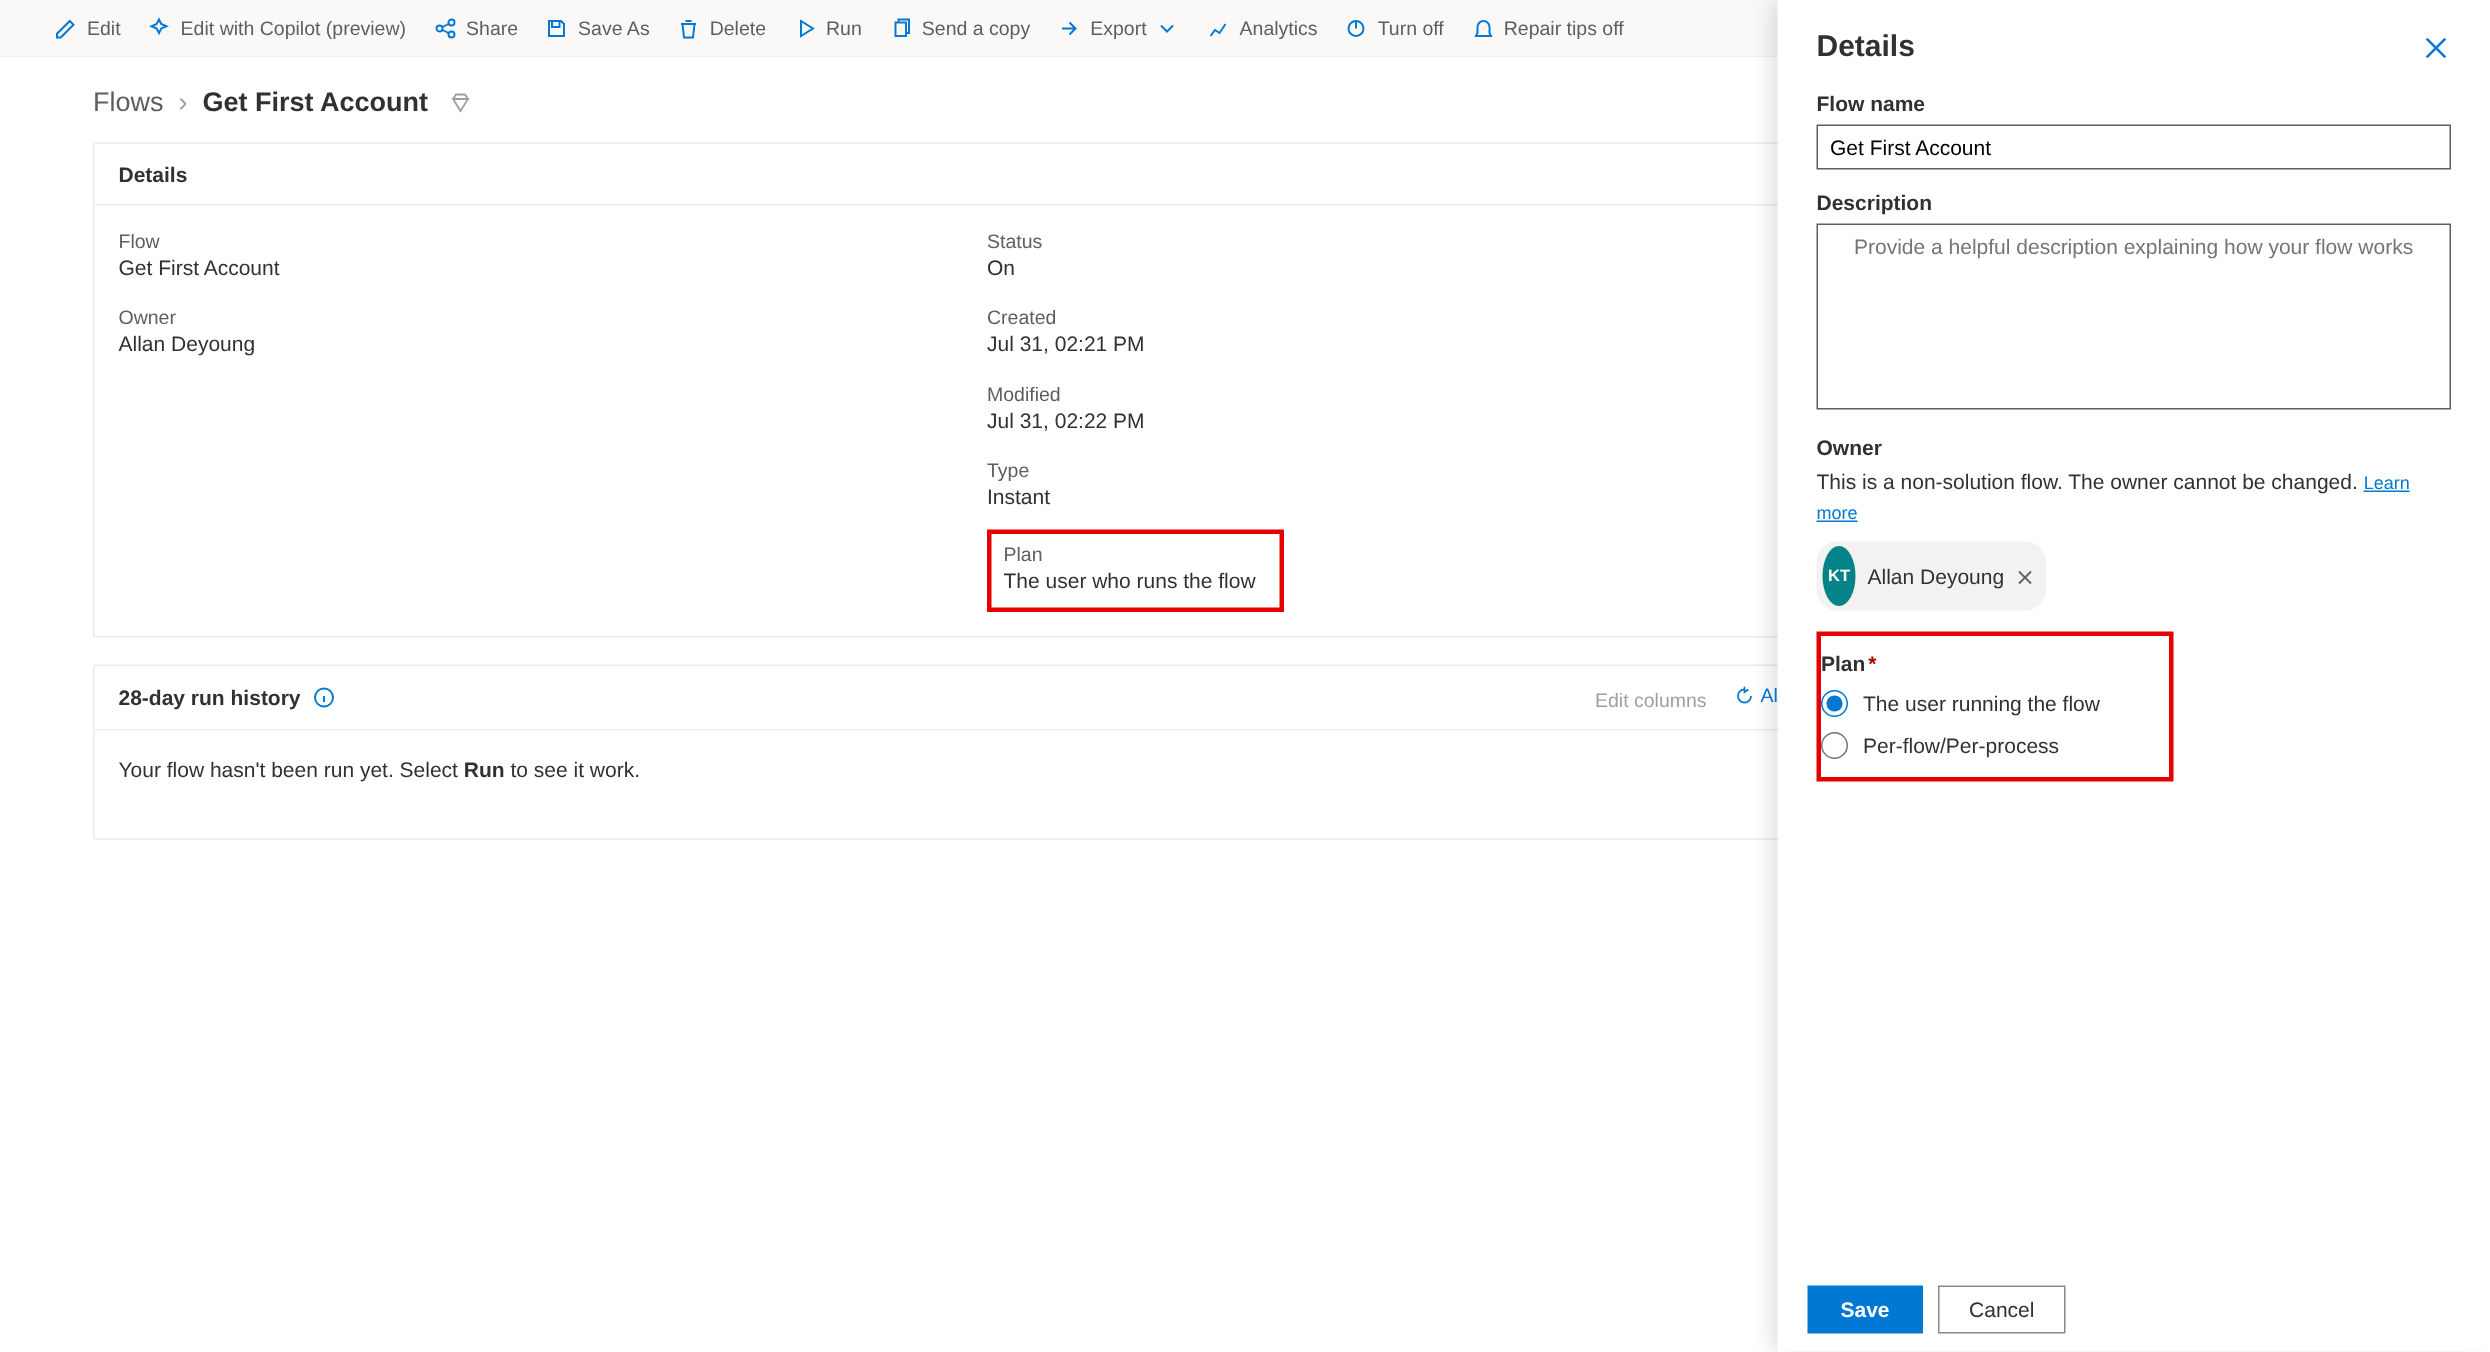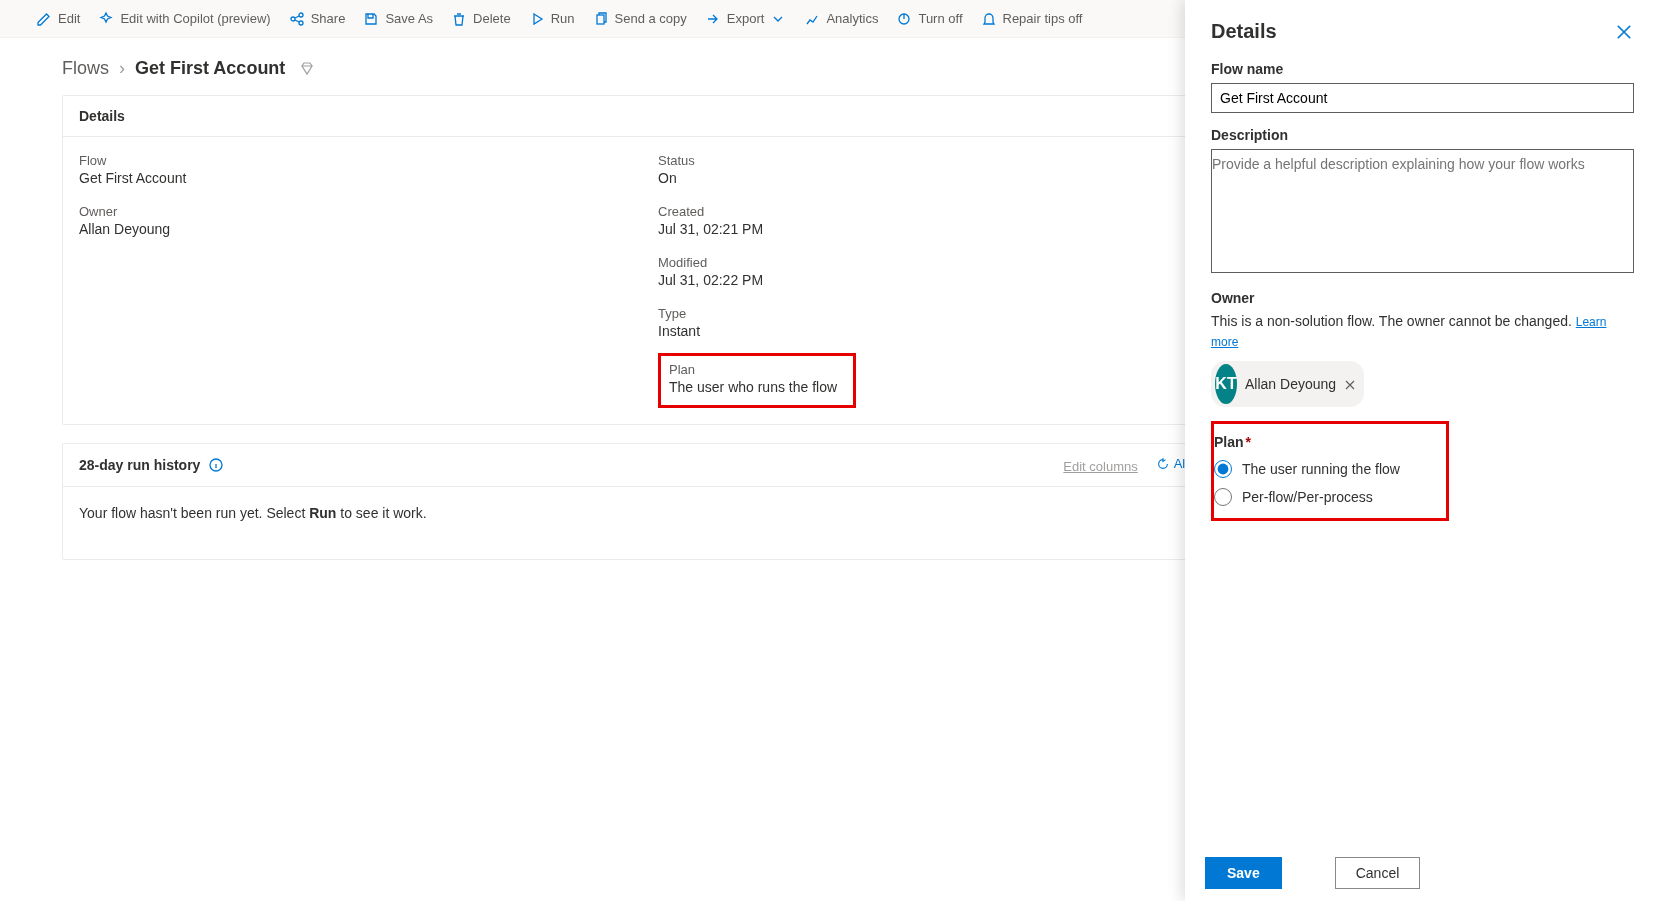--- a/index.html
+++ b/index.html
@@ -20,21 +20,21 @@
 
   .main-wrap { padding: 0 62px; display: flex; gap: 22px; align-items: flex-start; }
   .left-col { flex: 1; min-width: 0; display: flex; flex-direction: column; gap: 18px; }
   .right-col { width: 342px; display: flex; flex-direction: column; gap: 18px; }
 
   .card { border: 1px solid #edebe9; border-radius: 2px; background: #fff; }
   .card-head { display: flex; align-items: center; justify-content: space-between; padding: 12px 16px; border-bottom: 1px solid #edebe9; font-weight: 600; color: #323130; }
   .card-head .title-wrap { display: flex; align-items: center; gap: 8px; }
   .edit-link { color: #0078d4; font-weight: 400; font-size: 13px; cursor: pointer; }
   .allruns { color: #0078d4; font-weight: 400; font-size: 13px; cursor: pointer; display: inline-flex; align-items: center; gap: 4px; }
-  .edit-cols { color: #a19f9d; font-size: 13px; font-weight: 400; margin-right: 14px; text-decoration: underline; }
+  .edit-cols { color: #a19f9d; font-size: 13px; font-weight: 400; margin-right: 14px; }
   .info-circle { width: 16px; height: 16px; display: inline-flex; }
   .info-circle svg { stroke: #0078d4; fill: none; stroke-width: 1.3; }
 
   .card-body { padding: 16px; }
   .details-grid { display: flex; gap: 20px; }
   .dcol { flex: 1; display: flex; flex-direction: column; gap: 18px; }
   .dfield .lbl { font-size: 13px; color: #605e5c; margin-bottom: 2px; }
   .dfield .val { font-size: 14px; color: #323130; }
 
   .plan-highlight { border: 3px solid #e60000; padding: 6px 10px 10px 8px; margin-top: -4px; width: 198px; }
@@ -63,34 +63,34 @@
   
   .details-panel { position: absolute; top: 0; right: 0; width: 475px; height: 100%; background: #fff; box-shadow: -3px 0 14px rgba(0,0,0,.14); display: flex; flex-direction: column; }
   .dp-head { display: flex; align-items: center; justify-content: space-between; padding: 20px 26px 14px; }
   .dp-head h2 { font-size: 20px; font-weight: 600; }
   .dp-close { width: 20px; height: 20px; cursor: pointer; color: #0078d4; }
   .dp-body { padding: 4px 26px; flex: 1; overflow-y: auto; }
   .dp-field { margin-bottom: 14px; }
   .dp-field label { display: block; font-size: 14px; font-weight: 600; margin-bottom: 6px; }
   .dp-field .req { color: #a80000; margin-left: 2px; }
   .dp-input { width: 100%; height: 30px; border: 1px solid #605e5c; padding: 0 8px; font-size: 14px; }
-  .dp-textarea { width: 100%; height: 124px; border: 1px solid #605e5c; padding: 6px 0; font-size: 14px; resize: none; }
+  .dp-textarea { width: 100%; height: 124px; border: 1px solid #605e5c; padding: 6px 24px; font-size: 14px; resize: none; }
   .dp-note { font-size: 14px; color: #323130; line-height: 1.4; margin-bottom: 10px; }
   .dp-note a { color: #0078d4; text-decoration: underline; font-size: 12px; cursor: pointer; }
   .owner-chip { display: inline-flex; align-items: center; gap: 8px; background: #f3f2f1; border-radius: 14px; padding: 3px 8px 3px 4px; }
-  .owner-chip .ava { width: 22px; height: 40px; border-radius: 50%; background: #038387; color: #fff; font-size: 16px; display: flex; align-items: center; justify-content: center; font-weight: 600; }
+  .owner-chip .ava { width: 22px; height: 40px; border-radius: 50%; background: #038387; color: #fff; font-size: 11px; display: flex; align-items: center; justify-content: center; font-weight: 600; }
   .owner-chip .x { width: 12px; height: 12px; color: #605e5c; cursor: pointer; }
 
   .plan-block { border: 3px solid #e60000; padding: 10px 0 12px; width: 238px; }
   .radio-row { display: flex; align-items: center; gap: 10px; margin-top: 10px; font-size: 14px; }
   .radio-row input { width: 18px; height: 18px; accent-color: #0078d4; }
 
   .dp-footer { padding: 12px 20px; display: flex; gap: 10px; }
   .btn-primary { background: #0078d4; color: #fff; border: none; height: 32px; padding: 0 22px; font-size: 14px; font-weight: 600; cursor: pointer; }
-  .btn-secondary { background: #fff; color: #323130; border: 1px solid #8a8886; height: 32px; padding: 0 20px; font-size: 14px; cursor: pointer; margin-left: 43px; }
+  .btn-secondary { background: #fff; color: #323130; border: 1px solid #8a8886; height: 32px; padding: 0 20px; font-size: 14px; cursor: pointer; }
 </style>
 </head>
 <body>
 
 <div class="toolbar">
   <span class="tool-item">
     <span class="icon">
         <svg viewBox="0 0 16 16">
           <path d="M2 11.5 10.5 3l2.5 2.5L4.5 14H2z"></path>
         </svg>

